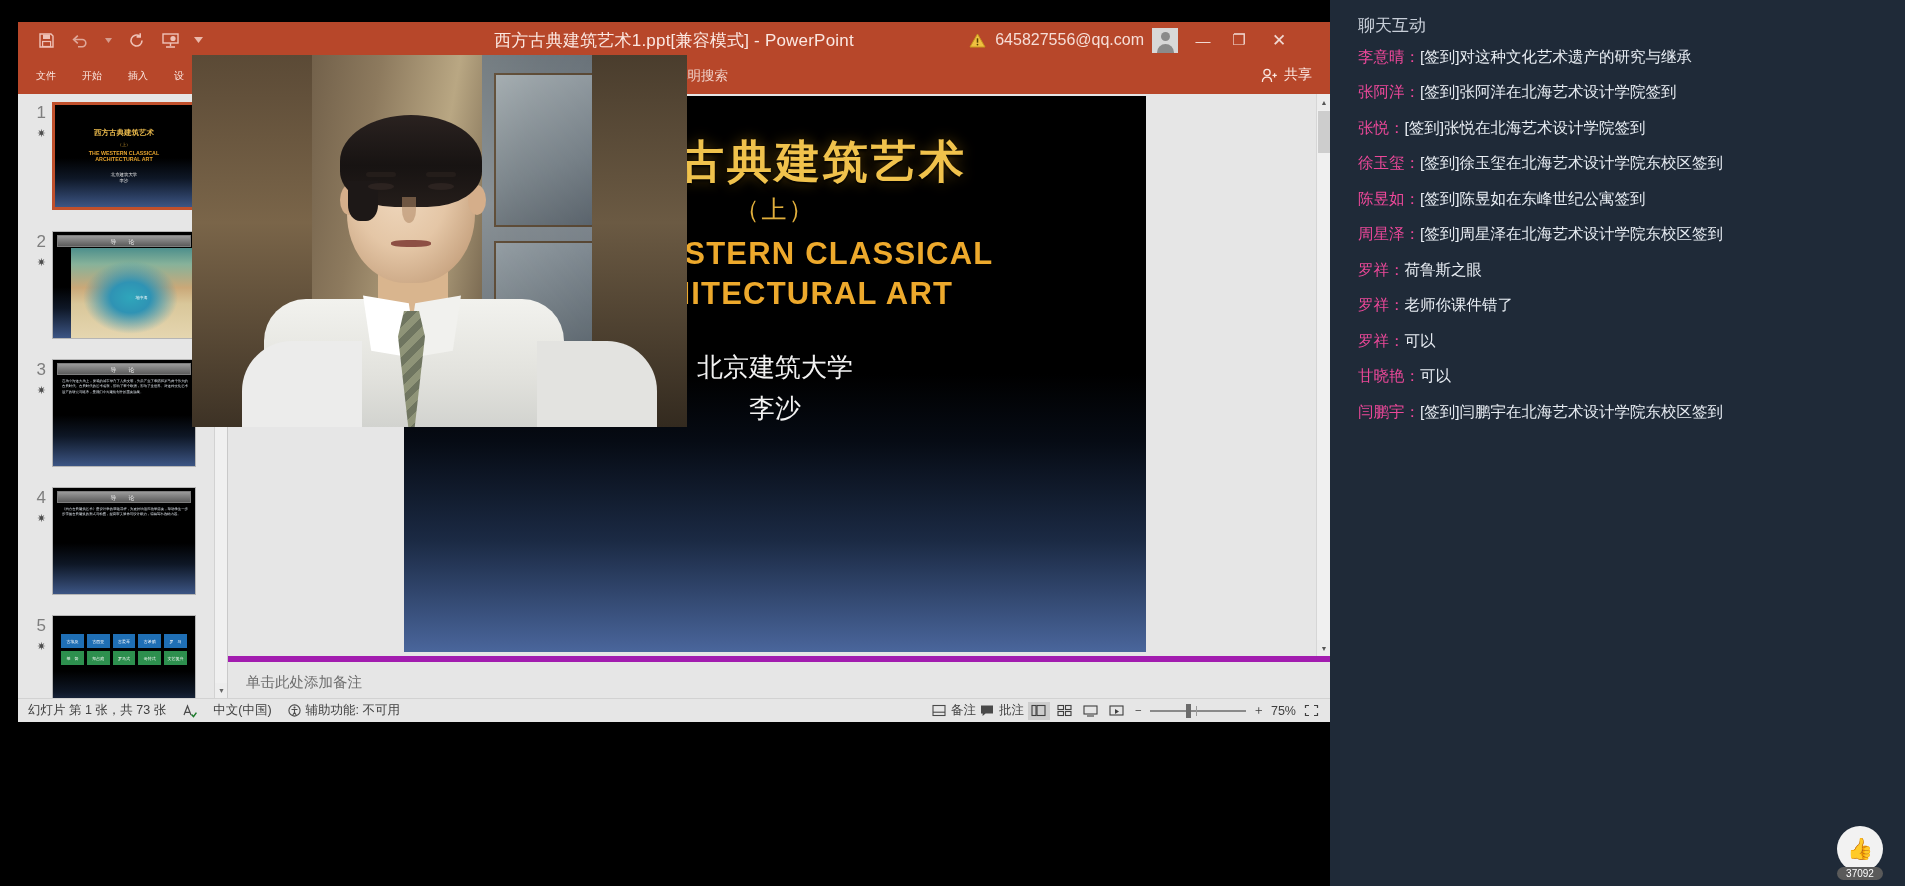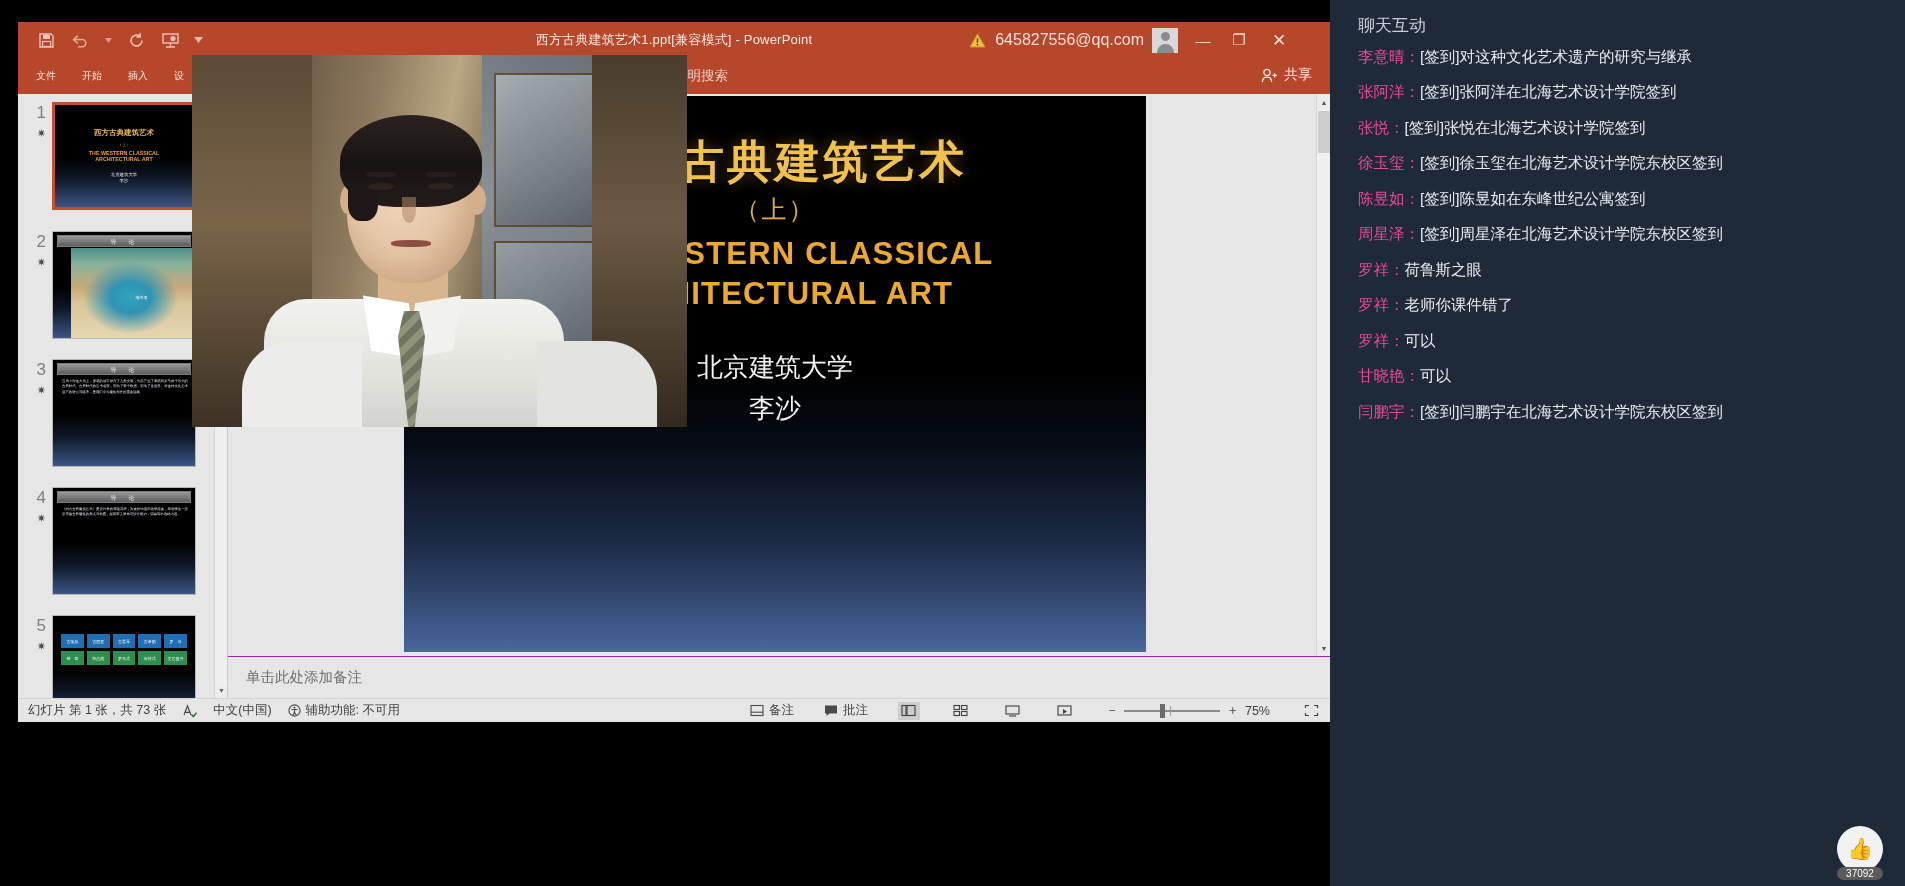--- a/index.html
+++ b/index.html
@@ -23,21 +23,21 @@
     background: #b7472a; display: flex; align-items: center;
   }
   .qat { display: flex; align-items: center; gap: 14px; padding-left: 18px; }
   .qat-btn {
     width: 20px; height: 20px; display: flex; align-items: center; justify-content: center;
     color: #f4cdc3; opacity: .92;
   }
   .qat-btn svg { display: block; }
   #title-text {
     position: absolute; left: 0; right: 0; text-align: center;
-    color: #fbe8e2; font-size: 13px; letter-spacing: .2px;
+    color: #fbe8e2; font-size: 17px; letter-spacing: .2px;
     pointer-events: none;
   }
   #acct-area {
     position: absolute; right: 186px; top: 0; height: 36px;
     display: flex; align-items: center; gap: 9px;
   }
   #warn-icon { width: 17px; height: 15px; }
   #acct-email { color: #f6ddd6; font-size: 16px; }
   #avatar-box {
     position: absolute; right: 152px; top: 6px; width: 26px; height: 25px;
@@ -228,40 +228,40 @@
     position:absolute; left:206px; top:256px; width:27px; height:116px;
     background: repeating-linear-gradient(135deg,#8f9478 0 7px,#6f7560 7px 14px);
     clip-path: polygon(22% 0, 78% 0, 100% 22%, 62% 100%, 38% 100%, 0 22%);
   }
   .vid-shoulderL { position:absolute; left:50px; top:286px; width:120px; height:86px; background:#ececeb; border-radius:50px 0 0 0; }
   .vid-shoulderR { position:absolute; right:30px; top:286px; width:120px; height:86px; background:#e3e3e0; border-radius:0 50px 0 0; }
 
   
   #notes-pane {
     position:absolute; left:0; right:0; bottom:0; height:42px;
-    background:#e6e6e6; border-top:1px solid #a21caf;
+    background:#e6e6e6; border-top:6px solid #a21caf;
   }
   #notes-placeholder { position:absolute; left:18px; top:11px; color:#6d6d6d; font-size:14.5px; }
 
   
   #stage-scroll {
     position:absolute; right:0; top:0; width:14px; height:562px; background:#f0f0f0; border-left:1px solid #d6d6d6;
   }
   #stage-scroll .sa { position:absolute; left:0; width:14px; height:16px; display:flex; align-items:center; justify-content:center; color:#555; font-size:7px; background:#ececec; }
   #stage-scroll .sa.top { top:0; } #stage-scroll .sa.bot { bottom:0; }
   #stage-thumb { position:absolute; top:17px; left:1px; width:12px; height:42px; background:#cdcdcd; }
 
   
   #status-bar {
     position:absolute; left:18px; top:698px; width:1312px; height:24px;
     background:#e6e6e6; display:flex; align-items:center; border-top:1px solid #d2d2d2;
   }
   .sb-text { color:#3f3f3f; font-size:12.5px; white-space:nowrap; }
   #sb-left { display:flex; align-items:center; gap:16px; padding-left:10px; }
-  #sb-right { position:absolute; right:8px; display:flex; align-items:center; gap:30px; }
+  #sb-right { position:absolute; right:8px; display:flex; align-items:center; gap:4px; }
   .sb-chip { display:flex; align-items:center; gap:5px; }
   .view-btn { width:22px; height:18px; display:flex; align-items:center; justify-content:center; }
   .view-btn.active { background:#cdcdcd; }
   #zoom-slider { display:flex; align-items:center; gap:6px; }
   #zoom-track { width:96px; height:2px; background:#8a8a8a; position:relative; }
   #zoom-knob { position:absolute; left:36px; top:-6px; width:5px; height:14px; background:#6b6b6b; }
   #zoom-mid { position:absolute; left:46px; top:-4px; width:1px; height:10px; background:#9a9a9a; }
 
   
   #chat-panel {

